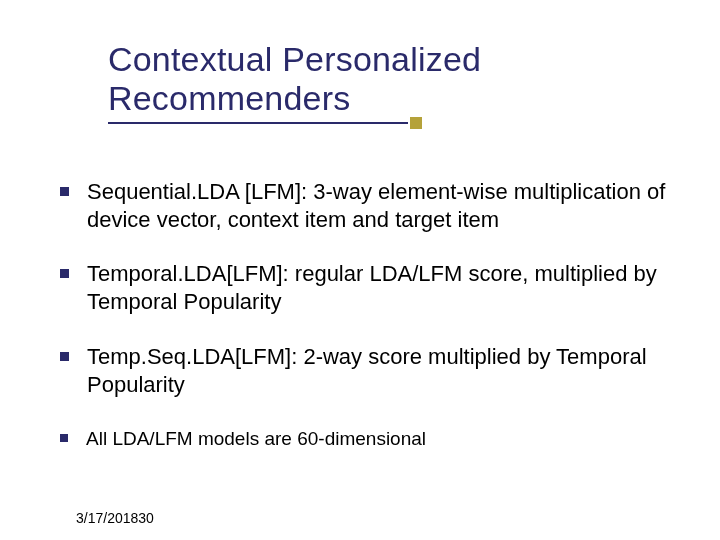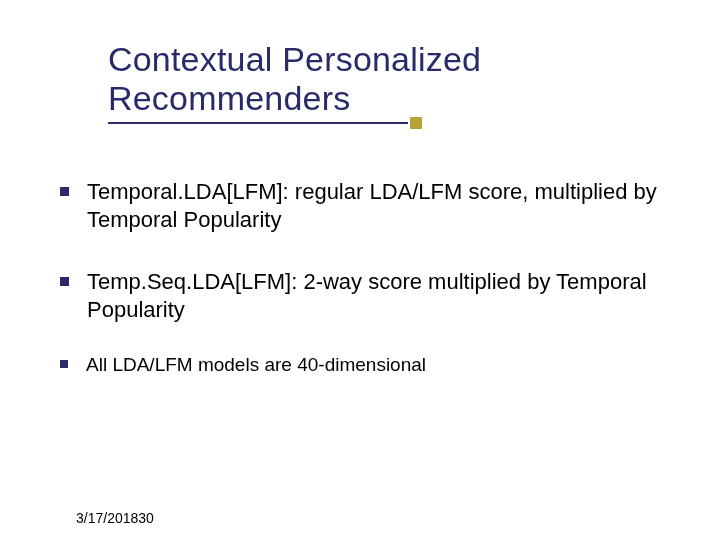--- a/index.html
+++ b/index.html
@@ -52,21 +52,21 @@
     left: 60px;
     right: 40px;
     top: 178px;
   }
   .row {
     display: flex;
     align-items: flex-start;
     gap: 18px;
   }
   .row.b1 { margin-bottom: 26px; }
-  .row.b2 { margin-bottom: 34px; }
+  .row.b2 { margin-bottom: 26px; }
   .row.b3 { margin-bottom: 28px; }
   .row.b4 { }
   .bullet-mark {
     flex: 0 0 auto;
     width: 9px;
     height: 9px;
     background: #2a2a6a;
     margin-top: 9px;
   }
   .bullet-mark.small {
@@ -99,34 +99,38 @@
 
 <div class="slide">
 
   <div class="title-wrap">
     <div class="title">Contextual Personalized Recommenders</div>
     <div class="title-underline"></div>
   </div>
 
   <div class="body">
 
+    <div class="row b1">
+      <div class="bullet-mark"></div>
+      <div class="bullet-text">Sequential.LDA [LFM]: 3-way element-wise multiplication of device vector, context item and target item</div>
+    </div>
 
     <div class="row b2">
       <div class="bullet-mark"></div>
       <div class="bullet-text">Temporal.LDA[LFM]: regular LDA/LFM score, multiplied by Temporal Popularity</div>
     </div>
 
     <div class="row b3">
       <div class="bullet-mark"></div>
       <div class="bullet-text">Temp.Seq.LDA[LFM]: 2-way score multiplied by Temporal Popularity</div>
     </div>
 
     <div class="row b4">
       <div class="bullet-mark small"></div>
-      <div class="bullet-text small">All LDA/LFM models are 40-dimensional</div>
+      <div class="bullet-text small">All LDA/LFM models are 60-dimensional</div>
     </div>
 
   </div>
 
   <div class="footer">
     <span>3/17/2018</span>
     <span>30</span>
   </div>
 
 </div>

